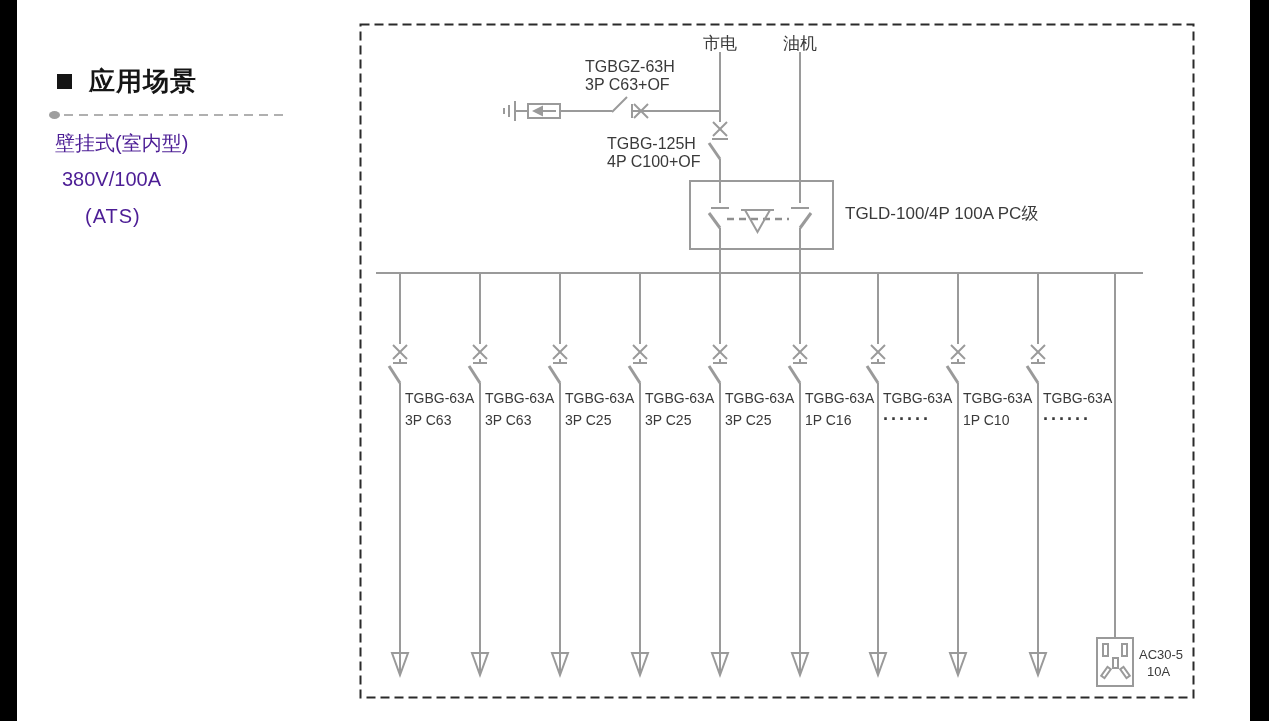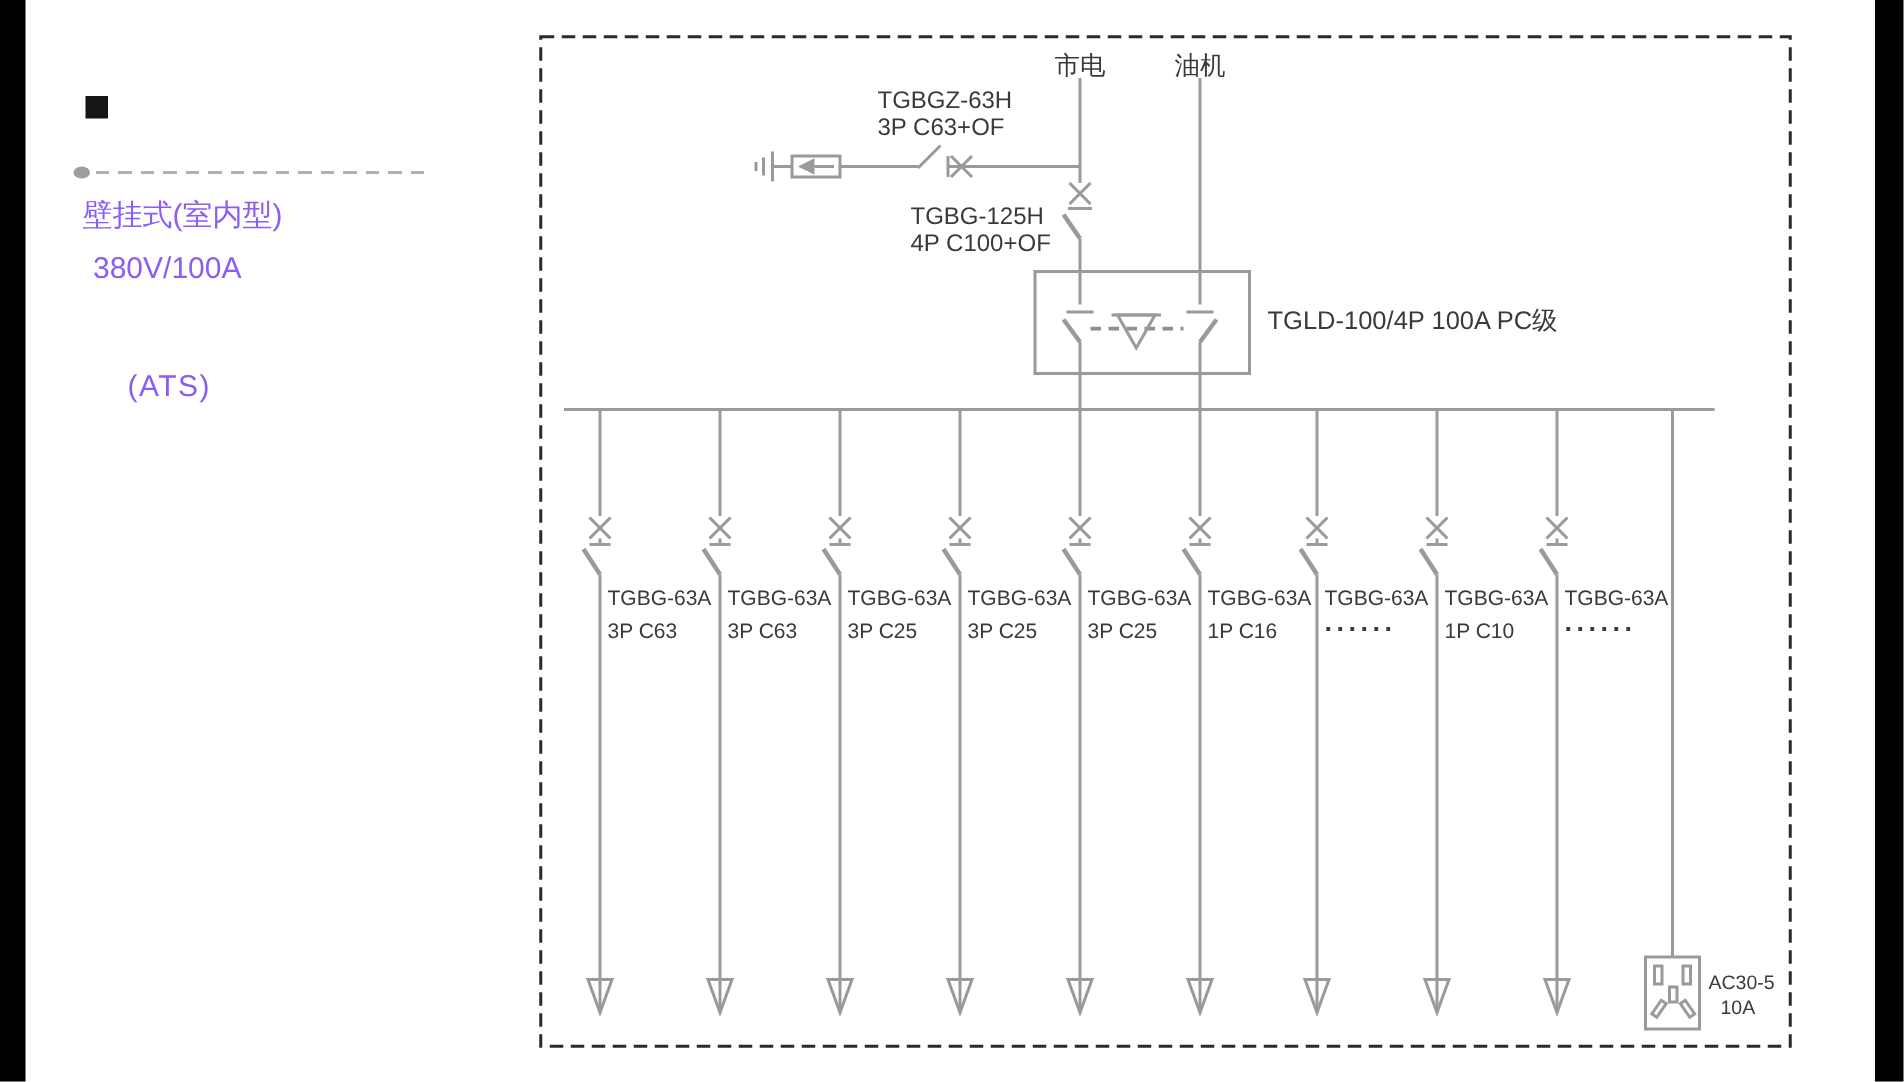--- a/index.html
+++ b/index.html
@@ -18,24 +18,24 @@
   }
   .heading-square { width:15px; height:15px; background:#151515; flex:0 0 auto; }
   .panel-divider-dot {
     position:absolute; left:49px; top:111px; width:11px; height:8px;
     border-radius:50%; background:#9e9e9e;
   }
   .panel-divider-dashes {
     position:absolute; left:64px; top:114px; width:222px; height:2px;
     background:repeating-linear-gradient(90deg,#b0b0b0 0 9px,transparent 9px 15px);
   }
-  .panel-line { position:absolute; color:#8b5cf6; font-size:20px; }
+  .panel-line { position:absolute; color:#4c1d95; font-size:20px; }
   .panel-line.l1 { left:55px; top:130px; }
   .panel-line.l2 { left:62px; top:168px;text-align:center; }
-  .panel-line.l3 { left:85px; top:205px; letter-spacing:1px;margin-top:42px; }
+  .panel-line.l3 { left:85px; top:205px; letter-spacing:1px; }
 
   
   svg.diagram { position:absolute; left:0; top:0; }
   .w   { stroke:#9a9a9a; stroke-width:2; fill:none; }
   .w3  { stroke:#9a9a9a; stroke-width:3; fill:none; }
   .fillgray { fill:#9a9a9a; stroke:none; }
   .dashline { stroke:#8f8f8f; stroke-width:2.5; fill:none; stroke-dasharray:7 5; }
   .pageborder { stroke:#2a2a2a; stroke-width:2; fill:none; stroke-dasharray:9 5; }
   svg text { fill:#3a3a3a; font-size:14px; font-family:"Liberation Sans", sans-serif; }
   svg text.t17 { font-size:17px; }
@@ -45,20 +45,21 @@
   svg text.dots { font-size:18px; font-weight:bold; letter-spacing:2px; }
 </style>
 </head>
 <body>
 
 <div class="edge-bar left"></div>
 <div class="edge-bar right"></div>
 
 <div class="panel-heading">
   <span class="heading-square"></span>
+  <span>应用场景</span>
 </div>
 <div class="panel-divider-dot"></div>
 <div class="panel-divider-dashes"></div>
 <div class="panel-line l1">壁挂式(室内型)</div>
 <div class="panel-line l2">380V/100A</div>
 <div class="panel-line l3">(ATS)</div>
 
 <svg class="diagram" width="1269" height="721" viewBox="0 0 1269 721">
 
   <rect class="pageborder" x="360.5" y="24.5" width="833" height="673"></rect>

